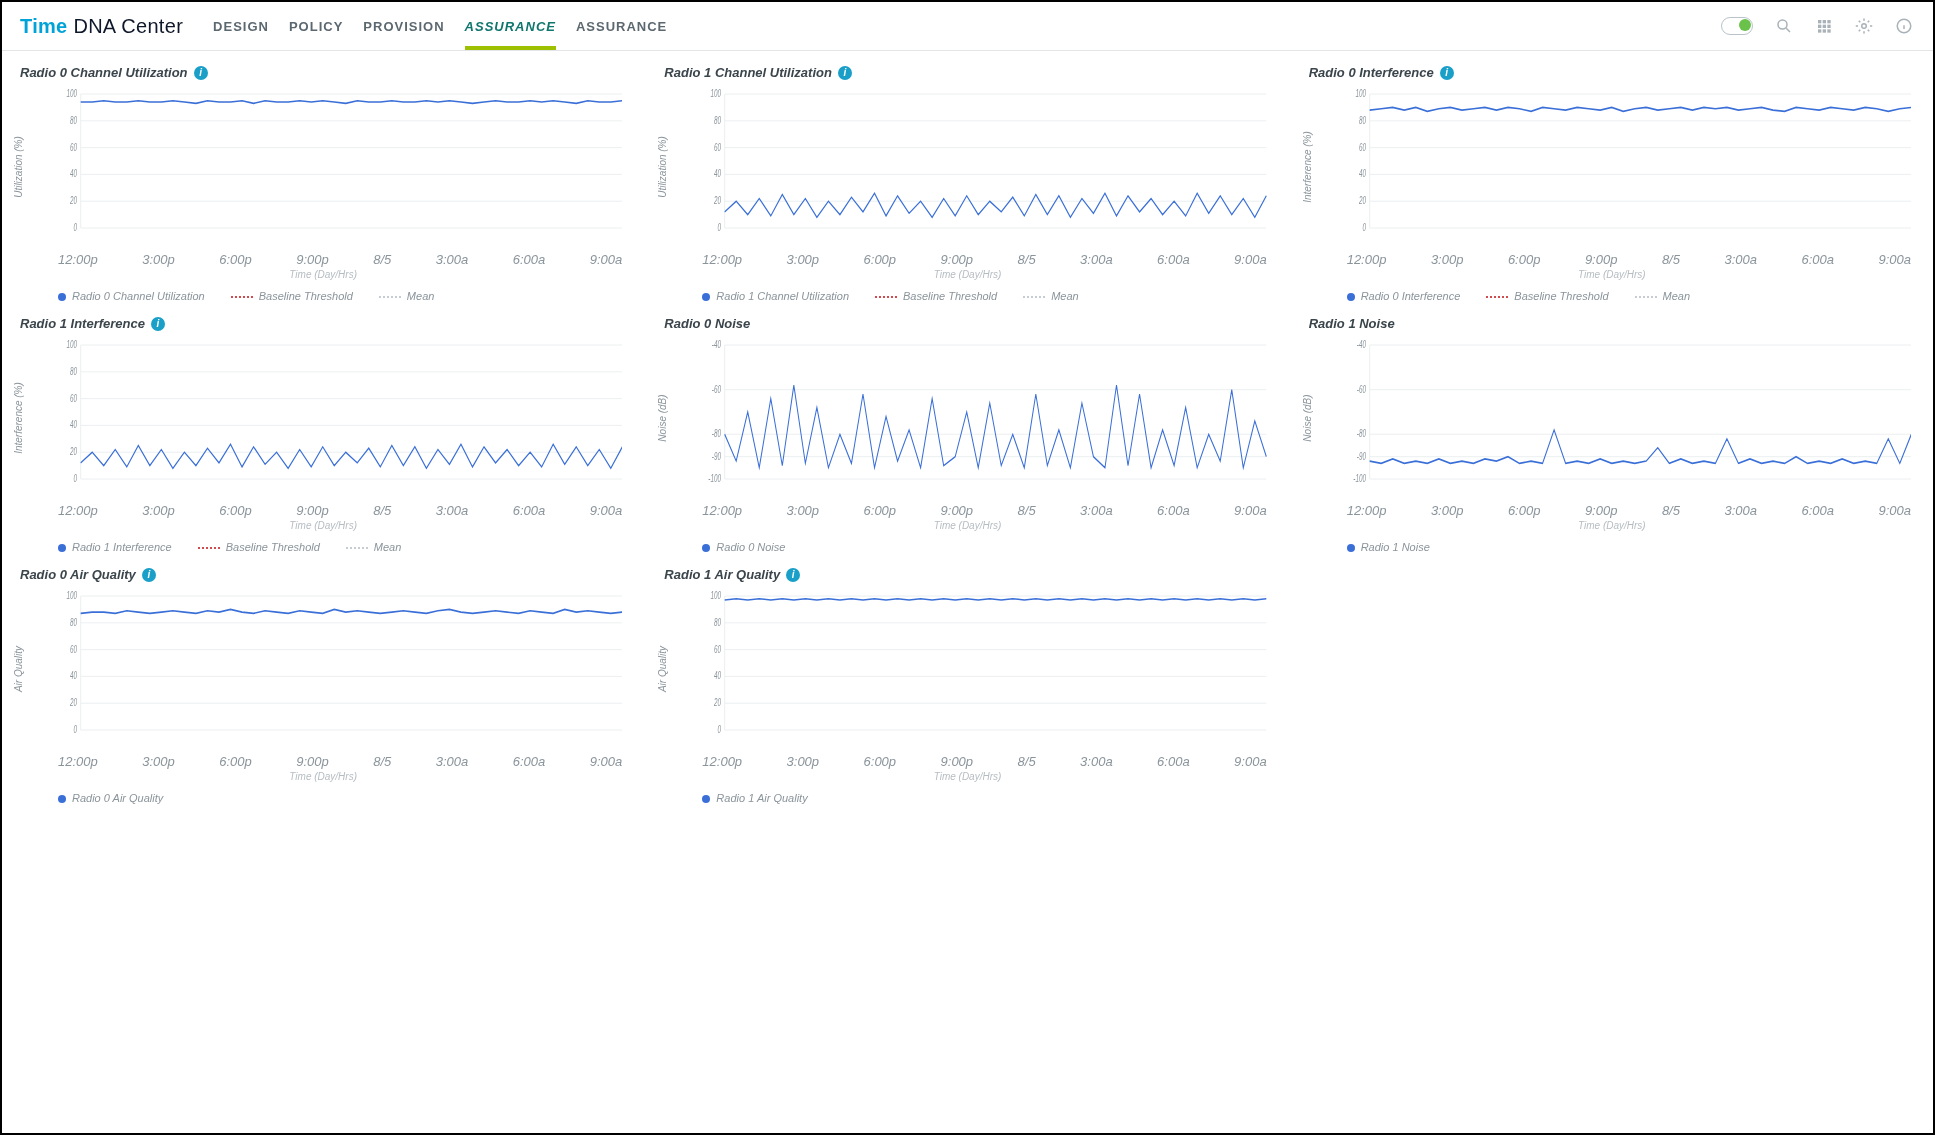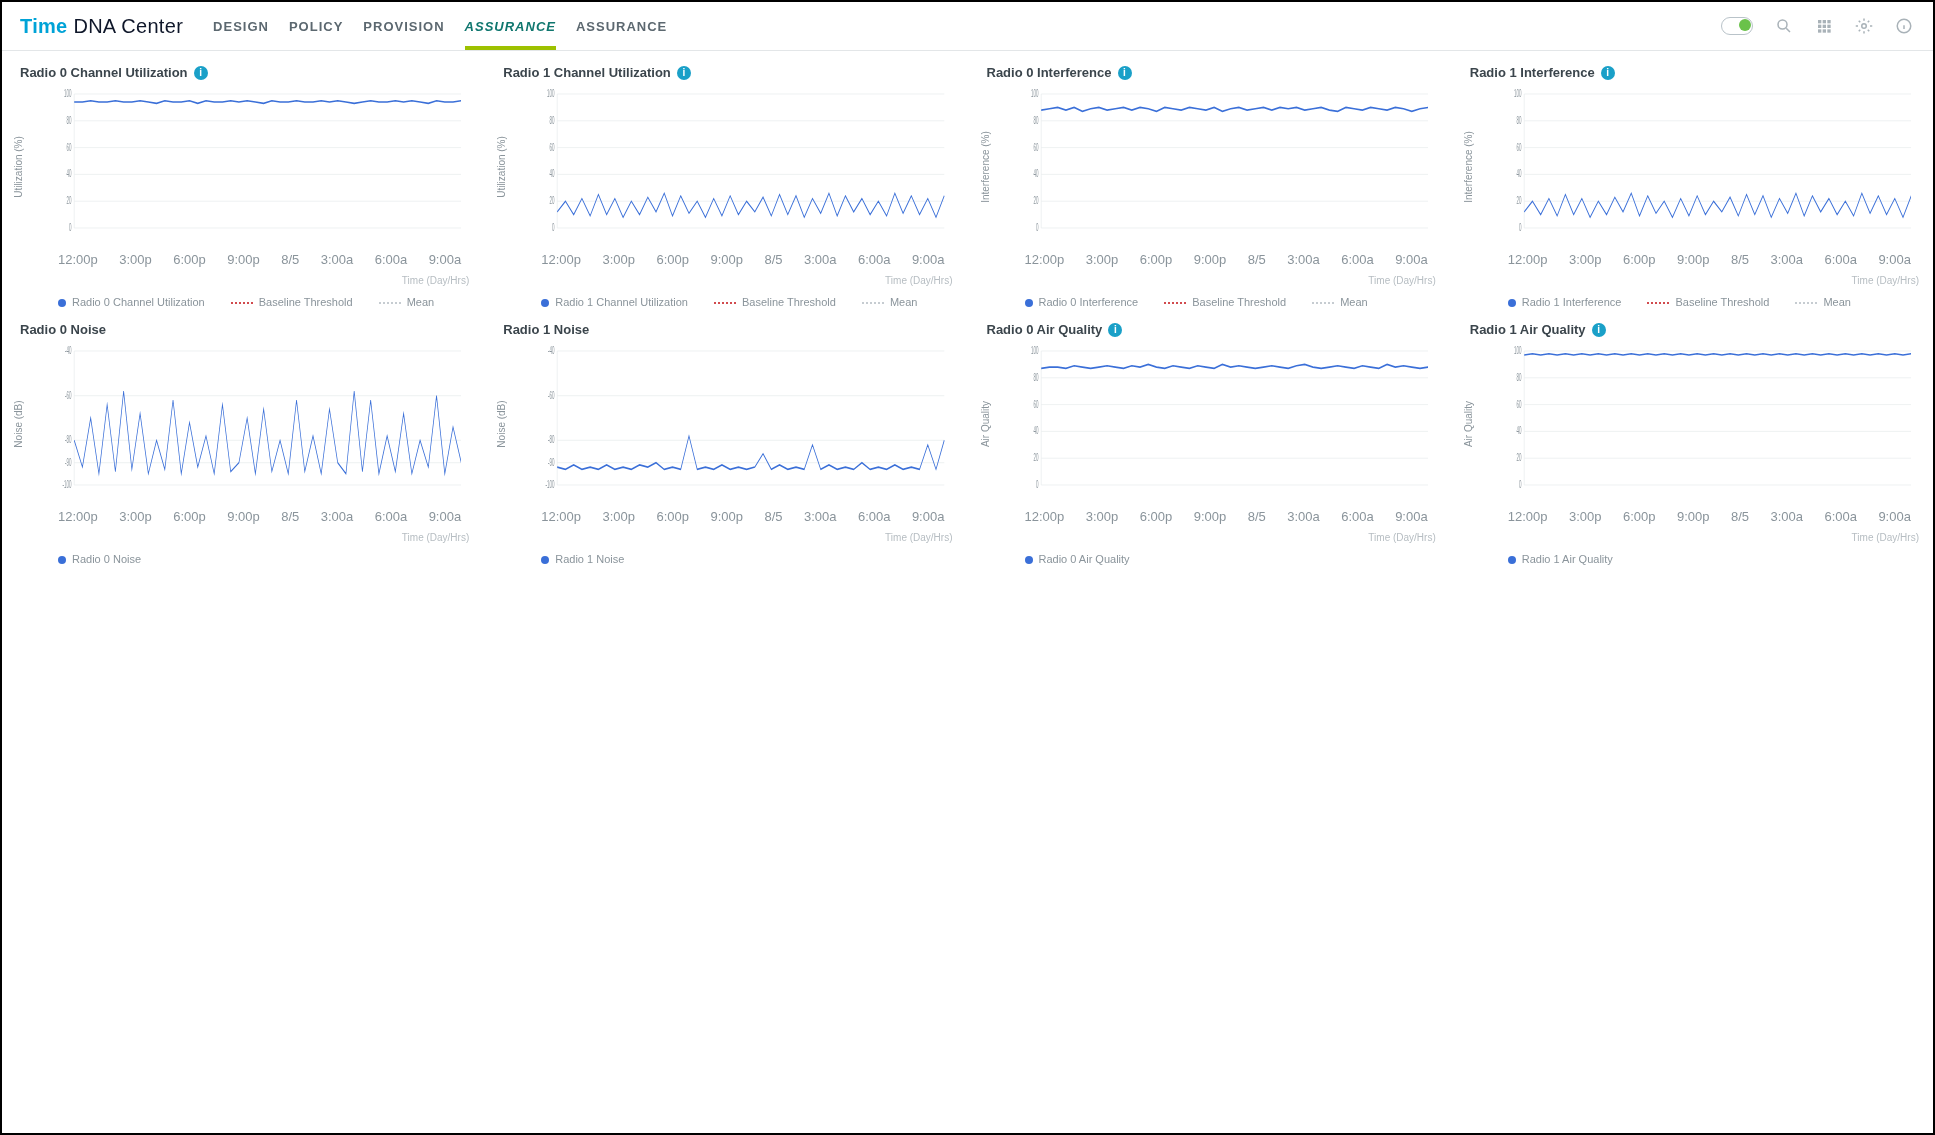--- a/index.html
+++ b/index.html
@@ -21,30 +21,30 @@
   .brand .dna{color:#0f172a;font-weight:400;}
   .nav{display:flex;gap:20px;padding-left:8px;}
   .nav-item{font-size:13px;letter-spacing:1px;color:#5c6870;font-weight:600;cursor:pointer;padding:14px 0;position:relative;}
   .nav-item.active{color:#0f766e;font-style:italic;}
   .nav-item.active::after{content:"";position:absolute;left:0;right:0;bottom:-2px;height:4px;background:var(--highlight);}
   .topbar-right{margin-left:auto;display:flex;align-items:center;gap:22px;padding-right:20px;color:#a9b2b8;}
   .icon{width:18px;height:18px;display:inline-flex;align-items:center;justify-content:center;}
   .toggle{width:30px;height:16px;border:1px solid #b9c3c9;border-radius:16px;position:relative;background:#fff;}
   .toggle::after{content:"";position:absolute;right:1px;top:1px;width:12px;height:12px;border-radius:50%;background:#6ac24a;}
   
-  .dash{display:grid;grid-template-columns:1fr 1fr 1fr 1fr;padding:6px 14px 10px;column-gap:30px;}
+  .dash{display:grid;grid-template-columns:1fr 1fr 1fr;padding:6px 14px 10px;column-gap:30px;font-style:italic;}
   .panel{margin:4px 0 2px;}
   .panel-title{font-size:13px;font-weight:700;color:var(--title);display:flex;align-items:center;gap:6px;padding:4px 0 2px 4px;}
   .info-dot{width:14px;height:14px;border-radius:50%;background:#1aa0c8;color:#fff;font-size:10px;font-weight:900;display:inline-flex;align-items:center;justify-content:center;line-height:1;}
   .info-dot::before{content:"i";}
   .chart-wrap{position:relative;height:158px;margin:6px 0 2px 0;padding-left:42px;padding-right:8px;}
   .ylabel{position:absolute;left:2px;top:50%;transform:translate(-50%,-50%) rotate(-90deg);transform-origin:center;font-size:10px;color:var(--text-muted);white-space:nowrap;}
   svg.plot{width:100%;height:100%;display:block;}
   .x-ticks{display:flex;justify-content:space-between;font-size:13px;color:var(--text-muted);padding:4px 8px 0 42px;}
-  .x-title{text-align:right;font-size:10px;color:var(--text-faint);margin-top:8px;}
+  .x-title{text-align:center;font-size:10px;color:var(--text-faint);margin-top:2px;}
   .legend{display:flex;gap:26px;font-size:11px;color:var(--text-muted);padding:10px 0 4px 42px;align-items:center;}
   .legend .swatch{display:inline-block;width:8px;height:8px;border-radius:50%;background:var(--blue);margin-right:6px;vertical-align:middle;}
   .legend .dashline{display:inline-block;width:22px;height:0;border-top:2px dotted #d14b4e;margin-right:6px;vertical-align:middle;}
   .legend .meanline{display:inline-block;width:22px;height:0;border-top:2px dotted #c6ccd1;margin-right:6px;vertical-align:middle;}
 </style>
 </head>
 <body>
 
 <div class="topbar">
   <div class="brand">

